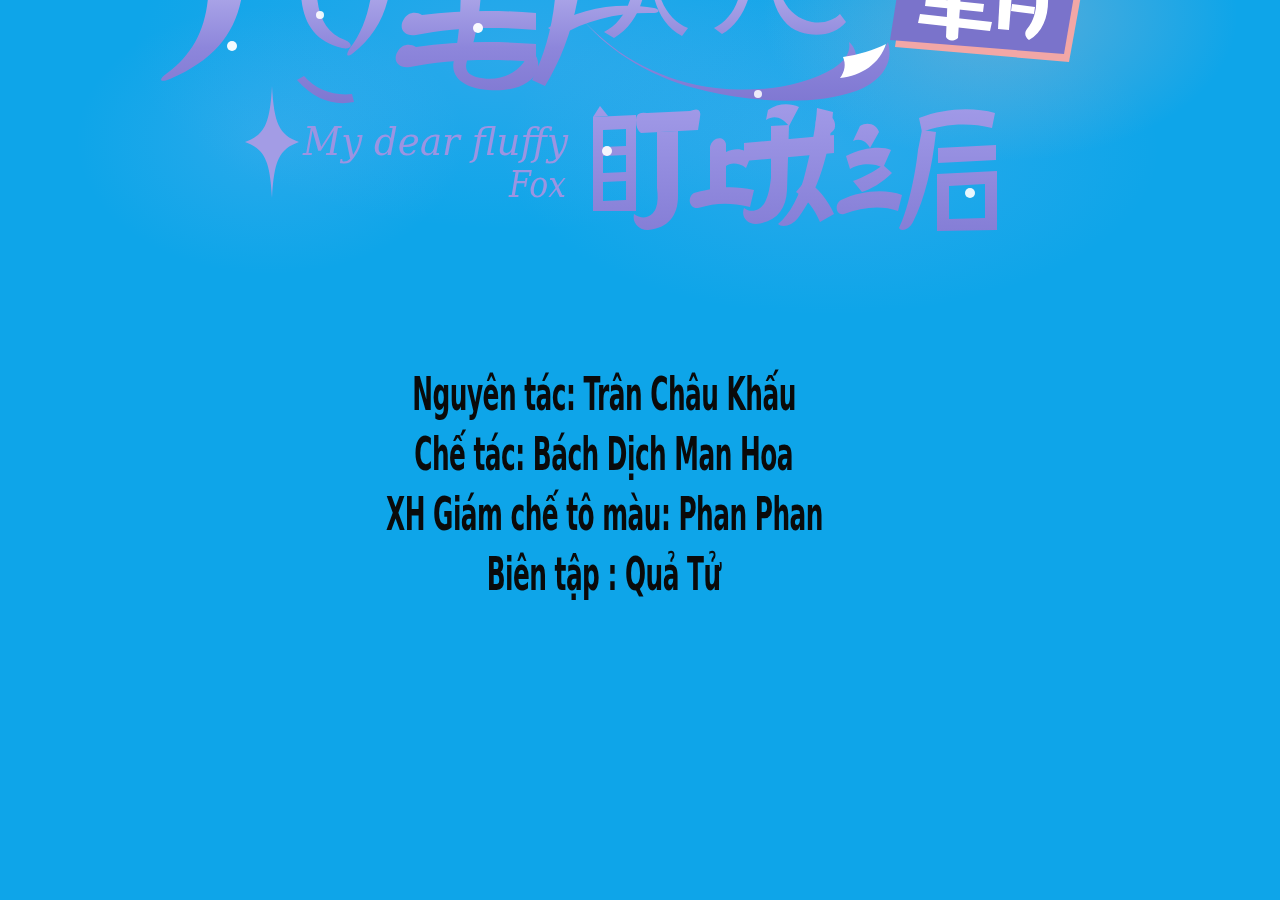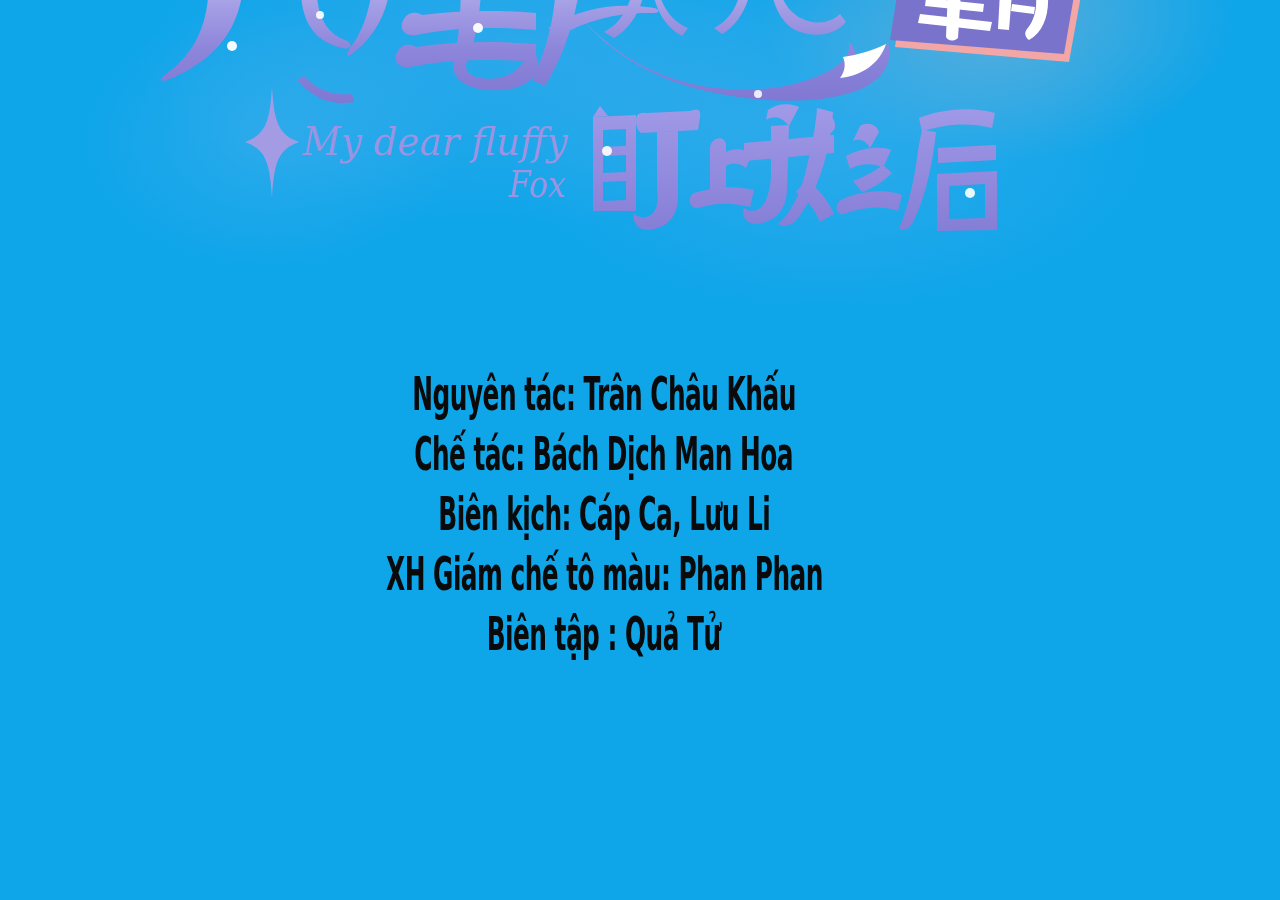--- a/index.html
+++ b/index.html
@@ -136,17 +136,16 @@
       <circle cx="478" cy="28" r="5" opacity="0.95"></circle>
       <circle cx="758" cy="94" r="4" opacity="0.85"></circle>
       <circle cx="607" cy="151" r="5" opacity="0.9"></circle>
       <circle cx="970" cy="193" r="5" opacity="0.9"></circle>
     </g>
   </svg>
 
   <div class="credits">
     <div class="credit-line"><span class="squeeze">Nguyên tác: Trân Châu Khấu</span></div>
     <div class="credit-line"><span class="squeeze">Chế tác: Bách Dịch Man Hoa</span></div>
-    <div class="credit-line"><span class="squeeze">Biên kịch: Cáp Ca, Lưu Li</span></div>
     <div class="credit-line"><span class="squeeze">XH Giám chế tô màu: Phan Phan</span></div>
     <div class="credit-line"><span class="squeeze">Biên tập : Quả Tử</span></div>
   </div>
 </div>
 
 </body></html>

